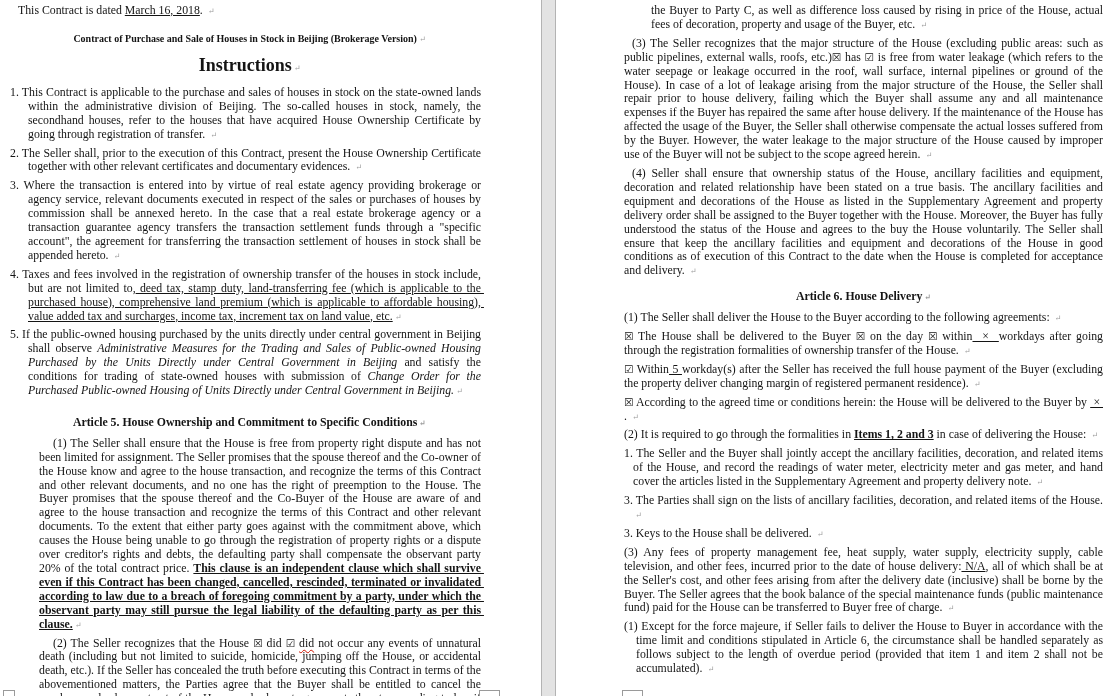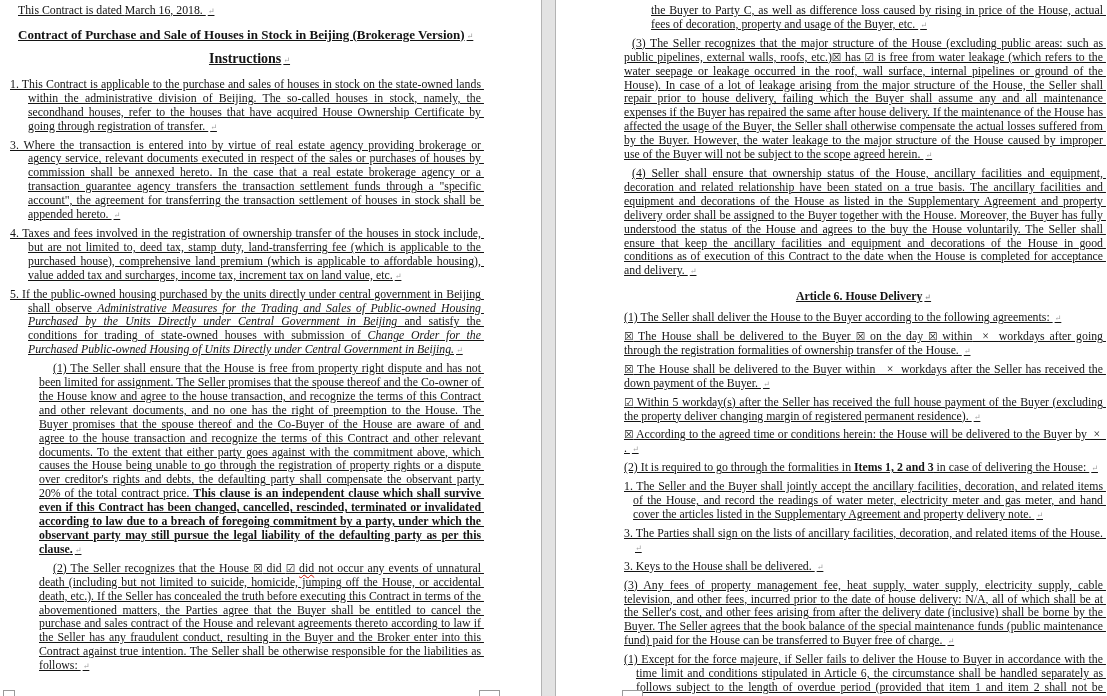--- a/index.html
+++ b/index.html
@@ -1,29 +1,29 @@
 <!DOCTYPE html>
 <html><head>
 <meta charset="utf-8">
 <style>
   html,body{margin:0;padding:0;background:#fff;}
   .stage{position:relative;width:1107px;height:696px;overflow:hidden;background:#fff;
          font-family:"Liberation Serif","DejaVu Serif","DejaVu Sans",serif;
          color:#141414;font-size:11.8px;line-height:13.9px;}
-  .page{position:absolute;top:0;height:696px;background:#fff;box-sizing:border-box;overflow:hidden;text-decoration:underline;}
+  .page{position:absolute;top:0;height:696px;background:#fff;box-sizing:border-box;overflow:hidden;}
   .page-left{left:0;width:541px;padding:4px 60px 0 18px;}
   .page-gap{position:absolute;top:0;left:541px;width:15px;height:696px;background:#e3e3e3;
             border-left:1px solid #b3b3b3;border-right:1px solid #b3b3b3;box-sizing:border-box;}
   .page-right{left:556px;width:551px;padding:4px 4px 0 68px;}
 
   .blk{margin:0 0 4px 0;text-align:justify;}
   .blk::after{content:"\21B5";color:#9b9b9b;font-size:8px;margin-left:2px;}
   .plain{text-align:left;}
-  .title{font-size:13px;line-height:18px;margin:7px 0 4px 0;}
-  .subtitle{text-align:center;font-size:14px;line-height:17px;margin:3px 0 9px 0;}
+  .title{text-align:center;font-size:10px;line-height:26px;margin:7px 0 4px 0;}
+  .subtitle{text-align:center;font-size:18px;line-height:17px;margin:3px 0 9px 0;}
   .heading{font-weight:bold;text-align:center;margin:11px 0 6px 0;}
   .heading.gap-lg{margin-top:17px;}
   .para{text-indent:14px;margin-left:21px;}
   .para-sm{text-indent:8px;}
   .para-flat{}
   .list-a{padding-left:10px;text-indent:-18px;}
   .list-c{padding-left:9px;text-indent:-9px;}
   .hang{padding-left:12px;text-indent:-12px;}
   .cont{margin-left:27px;}
 
@@ -42,35 +42,36 @@
 </style>
 </head>
 <body>
 
 <div class="stage">
   <div class="page page-left">
       <div class="blk plain"><span class="run">This Contract is dated </span><span class="run u">March 16, 2018</span><span class="run">. </span></div>
       <div class="blk title"><span class="run b">Contract of Purchase and Sale of Houses in Stock in Beijing (Brokerage Version)</span></div>
       <div class="blk subtitle"><span class="run b">Instructions</span></div>
       <div class="blk list-a"><span class="run">1. This Contract is applicable to the purchase and sales of houses in stock on the state-owned lands within the administrative division of Beijing. The so-called houses in stock, namely, the secondhand houses, refer to the houses that have acquired House Ownership Certificate by going through registration of transfer. </span></div>
+      <div class="blk list-a"><span class="run">2. The Seller shall, prior to the execution of this Contract, present the House Ownership Certificate together with other relevant certificates and documentary evidences. </span></div>
       <div class="blk list-a"><span class="run">3. Where the transaction is entered into by virtue of real estate agency providing brokerage or agency service, relevant documents executed in respect of the sales or purchases of houses by commission shall be annexed hereto. In the case that a real estate brokerage agency or a transaction guarantee agency transfers the transaction settlement funds through a "specific account", the agreement for transferring the transaction settlement of houses in stock shall be appended hereto. </span></div>
       <div class="blk list-a"><span class="run">4. Taxes and fees involved in the registration of ownership transfer of the houses in stock include, but are not limited to,</span><span class="run u"> deed tax, stamp duty, land-transferring fee (which is applicable to the purchased house), comprehensive land premium (which is applicable to affordable housing), value added tax and surcharges, income tax, increment tax on land value, etc.</span></div>
       <div class="blk list-a"><span class="run">5. If the public-owned housing purchased by the units directly under central government in Beijing shall observe </span><span class="run i">Administrative Measures for the Trading and Sales of Public-owned Housing Purchased by the Units Directly under Central Government in Beijing</span><span class="run"> and satisfy the conditions for trading of state-owned houses with submission of </span><span class="run i">Change Order for the Purchased Public-owned Housing of Units Directly under Central Government in Beijing.</span></div>
+      <div class="blk heading gap-lg"><span class="run b">Article 5. House Ownership and Commitment to Specific Conditions</span></div>
       <div class="blk para"><span class="run">(1) The Seller shall ensure that the House is free from property right dispute and has not been limited for assignment. The Seller promises that the spouse thereof and the Co-owner of the House know and agree to the house transaction, and recognize the terms of this Contract and other relevant documents, and no one has the right of preemption to the House. The Buyer promises that the spouse thereof and the Co-Buyer of the House are aware of and agree to the house transaction and recognize the terms of this Contract and other relevant documents. To the extent that either party goes against with the commitment above, which causes the House being unable to go through the registration of property rights or a dispute over creditor's rights and debts, the defaulting party shall compensate the observant party 20% of the total contract price. </span><span class="run b u">This clause is an independent clause which shall survive even if this Contract has been changed, cancelled, rescinded, terminated or invalidated according to law due to a breach of foregoing commitment by a party, under which the observant party may still pursue the legal liability of the defaulting party as per this clause.</span></div>
       <div class="blk para"><span class="run">(2) The Seller recognizes that the House </span><span class="run cb">☒</span><span class="run"> did </span><span class="run cb">☑</span><span class="run"> </span><span class="run sq">did</span><span class="run"> not occur any events of unnatural death (including but not limited to suicide, homicide, jumping off the House, or accidental death, etc.). If the Seller has concealed the truth before executing this Contract in terms of the abovementioned matters, the Parties agree that the Buyer shall be entitled to cancel the purchase and sales contract of the House and relevant agreements thereto according to law if the Seller has any fraudulent conduct, resulting in the Buyer and the Broker enter into this Contract against true intention. The Seller shall be otherwise responsible for the liabilities as follows: </span></div>
     </div>
   <div class="page-gap"></div>
   <div class="page page-right">
       <div class="blk cont"><span class="run">the Buyer to Party C, as well as difference loss caused by rising in price of the House, actual fees of decoration, property and usage of the Buyer, etc. </span></div>
       <div class="blk para-sm"><span class="run">(3) The Seller recognizes that the major structure of the House (excluding public areas: such as public pipelines, external walls, roofs, etc.)</span><span class="run cb">☒</span><span class="run"> has </span><span class="run cb">☑</span><span class="run"> is free from water leakage (which refers to the water seepage or leakage occurred in the roof, wall surface, internal pipelines or ground of the House). In case of a lot of leakage arising from the major structure of the House, the Seller shall repair prior to house delivery, failing which the Buyer shall assume any and all maintenance expenses if the Buyer has repaired the same after house delivery. If the maintenance of the House has affected the usage of the Buyer, the Seller shall otherwise compensate the actual losses suffered from by the Buyer. However, the water leakage to the major structure of the House caused by improper use of the Buyer will not be subject to the scope agreed herein. </span></div>
       <div class="blk para-sm"><span class="run">(4) Seller shall ensure that ownership status of the House, ancillary facilities and equipment, decoration and related relationship have been stated on a true basis. The ancillary facilities and equipment and decorations of the House as listed in the Supplementary Agreement and property delivery order shall be assigned to the Buyer together with the House. Moreover, the Buyer has fully understood the status of the House and agrees to the buy the House voluntarily. The Seller shall ensure that keep the ancillary facilities and equipment and decorations of the House in good conditions as of execution of this Contract to the date when the House is completed for acceptance and delivery. </span></div>
       <div class="blk heading"><span class="run b">Article 6. House Delivery</span></div>
       <div class="blk para-flat"><span class="run">(1) The Seller shall deliver the House to the Buyer according to the following agreements: </span></div>
       <div class="blk cbox"><span class="run cb">☒</span><span class="run"> The House shall be delivered to the Buyer </span><span class="run cb">☒</span><span class="run"> on the day </span><span class="run cb">☒</span><span class="run"> within</span><span class="run u">&nbsp;&nbsp;×&nbsp;&nbsp;</span><span class="run">workdays after going through the registration formalities of ownership transfer of the House. </span></div>
-      <div class="blk cbox"><span class="run cb">☒</span><span class="run"> The House shall be delivered to the Buyer within </span><span class="run u">&nbsp;&nbsp;×&nbsp;&nbsp;</span><span class="run">workdays after the Seller has received the down payment of the Buyer. </span></div>
       <div class="blk cbox"><span class="run cb">☑</span><span class="run"> Within</span><span class="run u">&nbsp;5&nbsp;</span><span class="run">workday(s) after the Seller has received the full house payment of the Buyer (excluding the property deliver changing margin of registered permanent residence). </span></div>
       <div class="blk cbox"><span class="run cb">☒</span><span class="run"> According to the agreed time or conditions herein: the House will be delivered to the Buyer by </span><span class="run u">&nbsp;×&nbsp;</span><span class="run"> . </span></div>
       <div class="blk para-flat"><span class="run">(2) It is required to go through the formalities in </span><span class="run b u">Items 1, 2 and 3</span><span class="run"> in case of delivering the House: </span></div>
       <div class="blk list-c"><span class="run">1. The Seller and the Buyer shall jointly accept the ancillary facilities, decoration, and related items of the House, and record the readings of water meter, electricity meter and gas meter, and hand cover the articles listed in the Supplementary Agreement and property delivery note. </span></div>
       <div class="blk list-c"><span class="run">3. The Parties shall sign on the lists of ancillary facilities, decoration, and related items of the House. </span></div>
       <div class="blk list-c"><span class="run">3. Keys to the House shall be delivered. </span></div>
       <div class="blk para-flat"><span class="run">(3) Any fees of property management fee, heat supply, water supply, electricity supply, cable television, and other fees, incurred prior to the date of house delivery:</span><span class="run u">&nbsp;N/A</span><span class="run">, all of which shall be at the Seller's cost, and other fees arising from after the delivery date (inclusive) shall be borne by the Buyer. The Seller agrees that the book balance of the special maintenance funds (public maintenance fund) paid for the House can be transferred to Buyer free of charge. </span></div>
       <div class="blk hang"><span class="run">(1) Except for the force majeure, if Seller fails to deliver the House to Buyer in accordance with the time limit and conditions stipulated in Article 6, the circumstance shall be handled separately as follows subject to the length of overdue period (provided that item 1 and item 2 shall not be accumulated). </span></div>
     </div>
   <div class="cutbox b1"></div>

